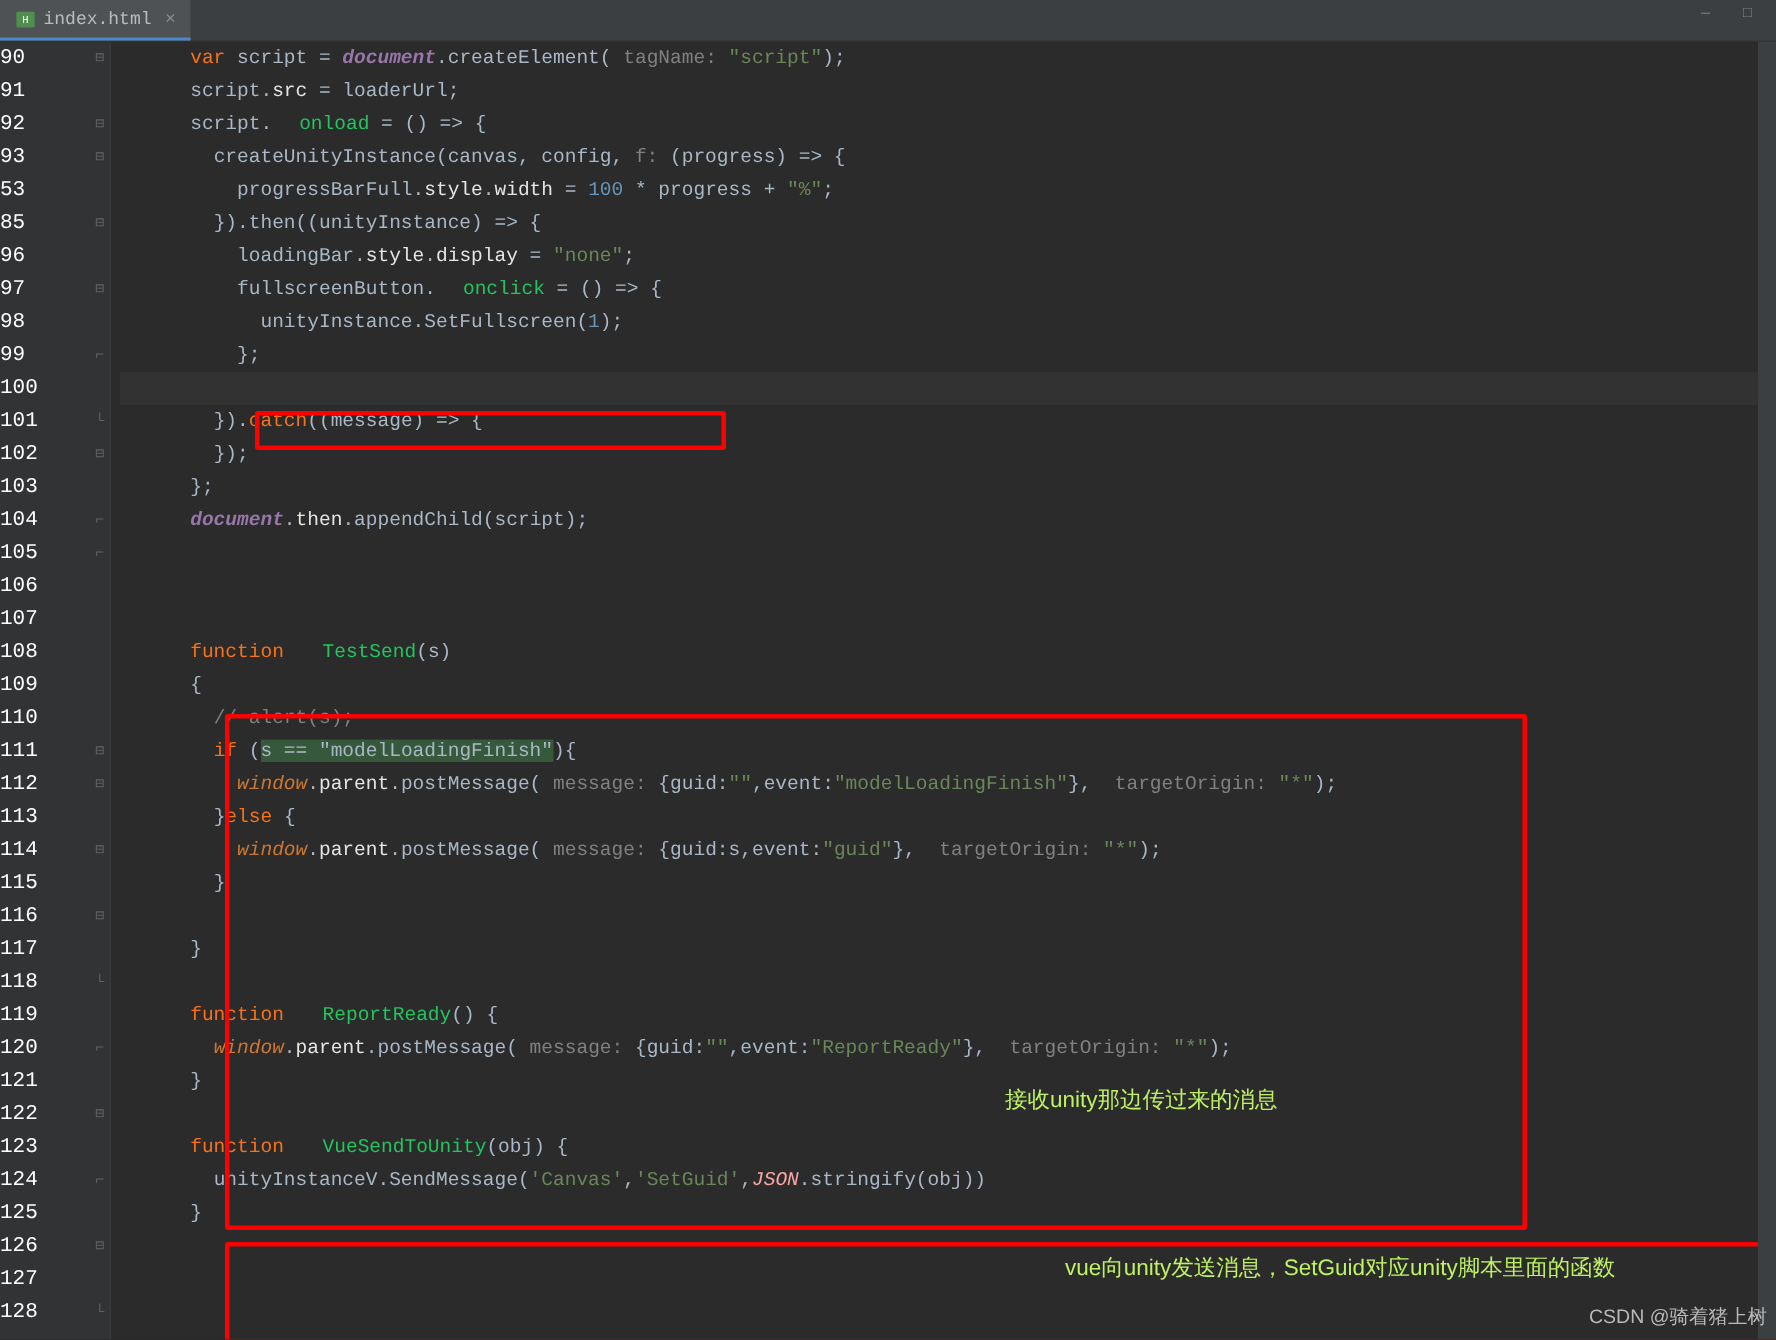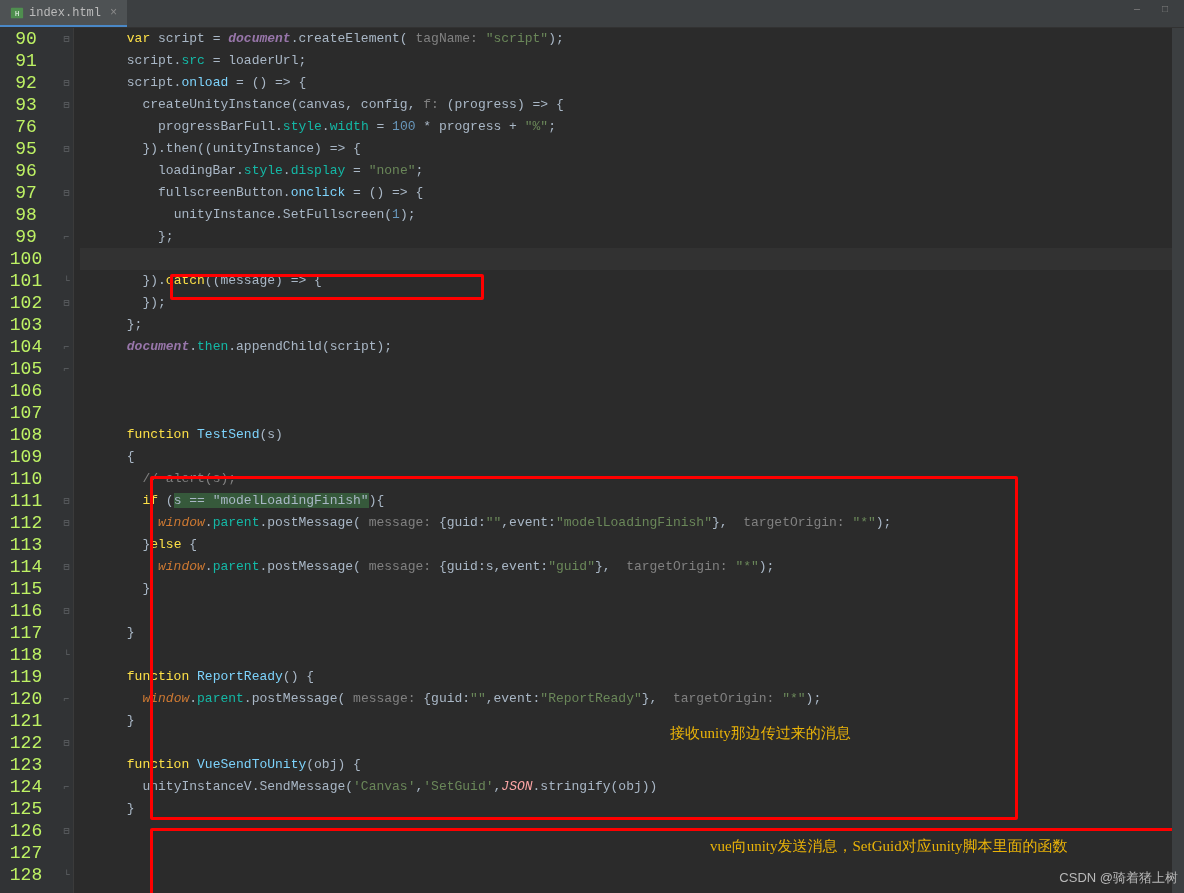--- a/index.html
+++ b/index.html
@@ -32,63 +32,63 @@
 .tab-icon { width:14px; height:14px; fill:#61a163; }
 .tab-close { color:#8a8a8a; cursor:pointer; margin-left:4px; }
 .editor {
   display:flex;
   height:calc(100% - 28px);
   background:#2b2b2b;
 }
 .gutter {
   width:60px;
   background:#313335;
-  text-align:center;
-  color:#bef264;
-  font-size:18px;
+  text-align:left;
+  color:#ffffff;
+  font-size:14px;
   padding-right:8px;
   user-select:none;
 }
 .fold {
   width:14px;
   background:#313335;
   border-right:1px solid #3b3b3b;
 }
 .fold-row { height:22px; display:flex; align-items:center; justify-content:center; color:#606366; font-size:10px; }
 .code {
   flex:1;
   position:relative;
   padding-left:6px;
 }
 .ln { height:22px; line-height:22px; white-space:pre; }
 .cur-line { background:#323232; }
-.kw { color:#fde047; }
+.kw { color:#f97316; }
 .kwi { color:#cc7832; font-style:italic; }
 .var { color:#9876aa; font-style:italic;font-weight:bold; }
 .str { color:#6a8759; }
 .num { color:#6897bb; }
 .cmt { color:#808080; }
-.fn { color:#7dd3fc; }
+.fn { color:#22c55e;margin-left:18px; }
 .param { color:#808080; }
-.prop { color:#14b8a6;text-align:center; }
+.prop { color:#e5e5e5;text-align:center; }
 .json { color:#fca5a5; font-style:italic; }
 .overlay-box {
   position:absolute;
   border:3px solid #ff0000;
   pointer-events:none;
   border-radius:2px;
 }
 .box1 { left:96px; top:246px; width:314px; height:26px; }
 .box2 { left:76px; top:448px; width:868px; height:344px; }
 .box3 { left:76px; top:800px; width:1100px; height:68px; }
 .anno {
   position:absolute;
-  color:#eab308;
+  color:#bef264;
   font-size:15px;
-  font-family:Liberation Serif, serif;
+  font-family:Liberation Sans, sans-serif;
 }
 .anno1 { left:596px; top:696px; }
 .anno2 { left:636px; top:806px; width:520px; line-height:1.6; }
 .watermark {
   position:absolute;
   right:6px;
   bottom:6px;
   color:#b9b9b9;
   font-size:13px;
   font-family:"Microsoft YaHei",sans-serif;
@@ -111,22 +111,22 @@
   </div>
   <span class="win-icons">—  □</span>
 </div>
 
 <div class="editor">
   <div class="gutter" id="gutter">
       <div class="ln">90</div>
       <div class="ln">91</div>
       <div class="ln">92</div>
       <div class="ln">93</div>
-      <div class="ln">76</div>
-      <div class="ln">95</div>
+      <div class="ln">53</div>
+      <div class="ln">85</div>
       <div class="ln">96</div>
       <div class="ln">97</div>
       <div class="ln">98</div>
       <div class="ln">99</div>
       <div class="ln">100</div>
       <div class="ln">101</div>
       <div class="ln">102</div>
       <div class="ln">103</div>
       <div class="ln">104</div>
       <div class="ln">105</div>

